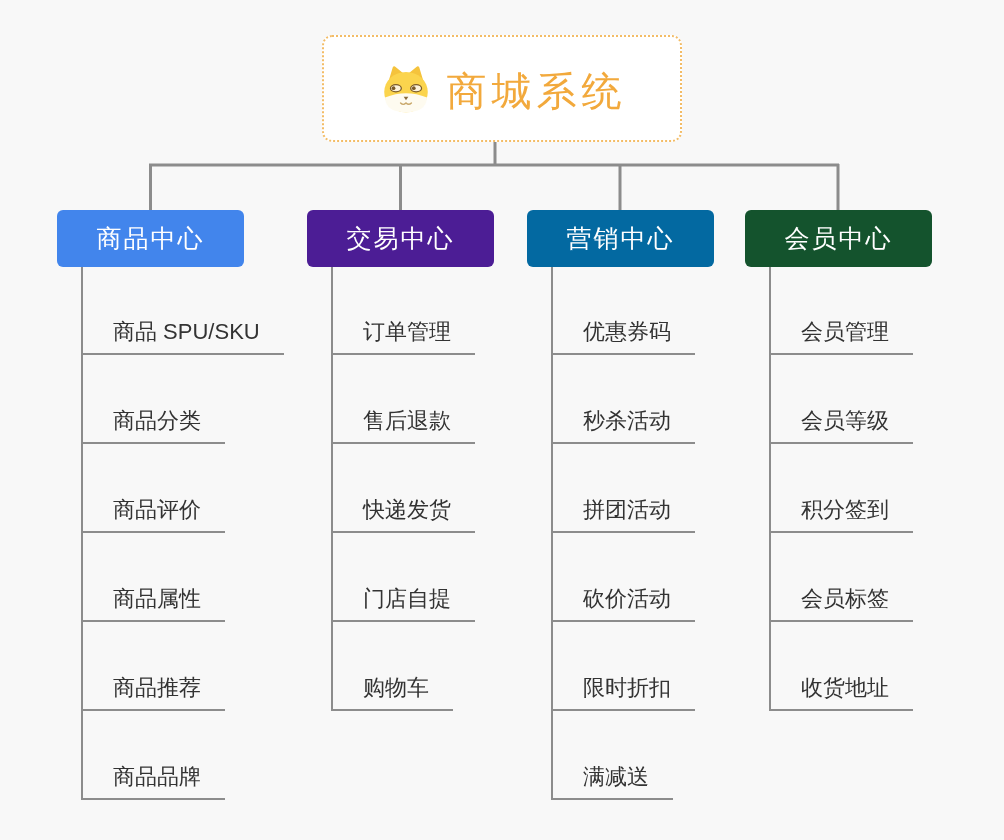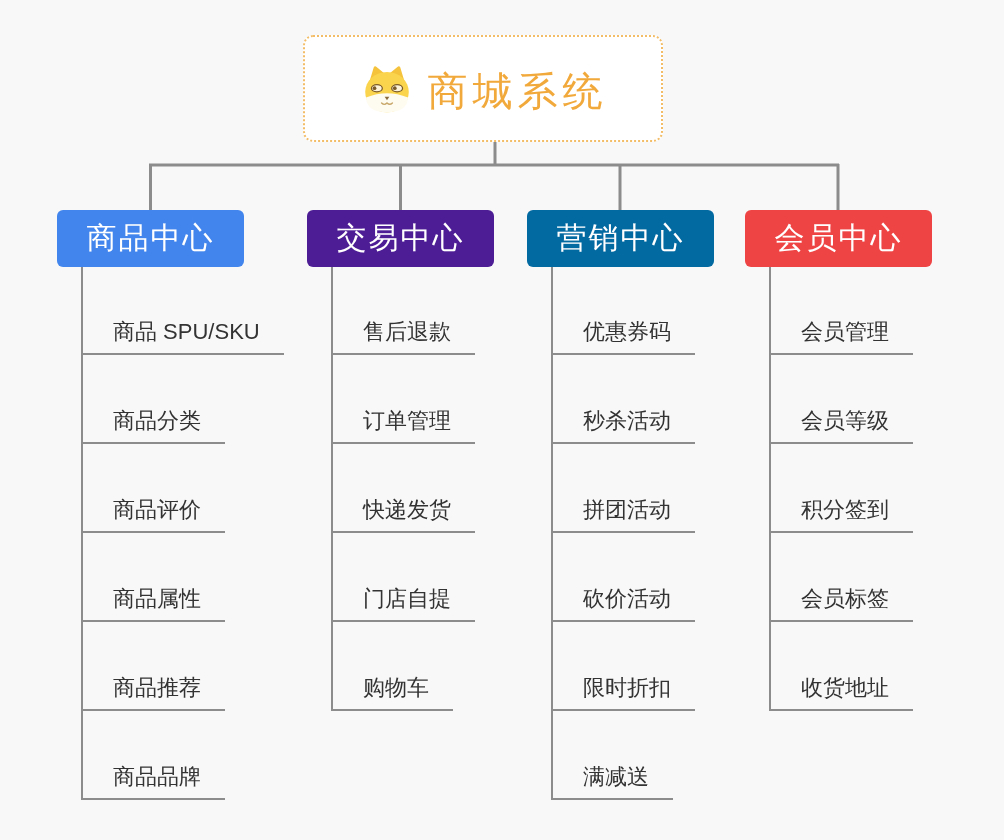--- a/index.html
+++ b/index.html
@@ -10,36 +10,36 @@
   html,body{margin:0;padding:0;}
   body{
     background:var(--bg);
     font-family:"Liberation Sans","DejaVu Sans",sans-serif;
   }
   .canvas{position:relative;width:1004px;height:840px;overflow:hidden;background:var(--bg);}
   .connectors{position:absolute;left:0;top:0;pointer-events:none;}
   .conn{stroke:var(--line);stroke-width:3;fill:none;}
 
   .root-node{
-    position:absolute;left:303px;top:35px;width:360px;height:107px;
+    position:absolute;left:322px;top:35px;width:360px;height:107px;
     background:var(--root-bg);
     border:2px dotted var(--root-border);
     border-radius:10px;
     display:flex;align-items:center;justify-content:center;gap:13px;
   }
   .root-label{
     font-size:40px;color:var(--root-text);letter-spacing:5px;font-weight:500;line-height:1;
     padding-top:4px;
   }
   .dog{flex:0 0 auto;display:block;}
 
   .branch{position:absolute;top:210px;width:230px;}
   .branch-node{
     width:187px;height:57px;border-radius:6px;
-    color:var(--branch-text);font-size:30px;letter-spacing:2px;
+    color:var(--branch-text);font-size:25px;letter-spacing:2px;
     display:flex;align-items:center;justify-content:center;
     cursor:default;
   }
   .children{margin-left:24px;border-left:2px solid var(--line);}
   .child-row{height:89px;display:flex;align-items:flex-end;}
   .child-row:first-child{height:88px;}
   .child-item{
     display:inline-block;border-bottom:2px solid var(--line);
     padding:0 24px 9px 30px;
     font-size:22px;color:var(--item-text);
@@ -103,25 +103,25 @@
   <div class="child-row">
     <span class="child-item">商品品牌</span>
   </div>
 </div>
   </div>
 
   <div class="branch" style="left: 307px;">
     <div class="branch-node" style="background: #4c1d95;">交易中心</div>
     <div class="children">
   <div class="child-row">
-    <span class="child-item">售后退款</span>
+    <span class="child-item">订单管理</span>
   </div>
 
   <div class="child-row">
-    <span class="child-item">订单管理</span>
+    <span class="child-item">售后退款</span>
   </div>
 
   <div class="child-row">
     <span class="child-item">快递发货</span>
   </div>
 
   <div class="child-row">
     <span class="child-item">门店自提</span>
   </div>
 
@@ -155,21 +155,21 @@
     <span class="child-item">限时折扣</span>
   </div>
 
   <div class="child-row">
     <span class="child-item">满减送</span>
   </div>
 </div>
   </div>
 
   <div class="branch" style="left: 745px;">
-    <div class="branch-node" style="background: #ef4444;">会员中心</div>
+    <div class="branch-node" style="background: #14532d;">会员中心</div>
     <div class="children">
   <div class="child-row">
     <span class="child-item">会员管理</span>
   </div>
 
   <div class="child-row">
     <span class="child-item">会员等级</span>
   </div>
 
   <div class="child-row">

